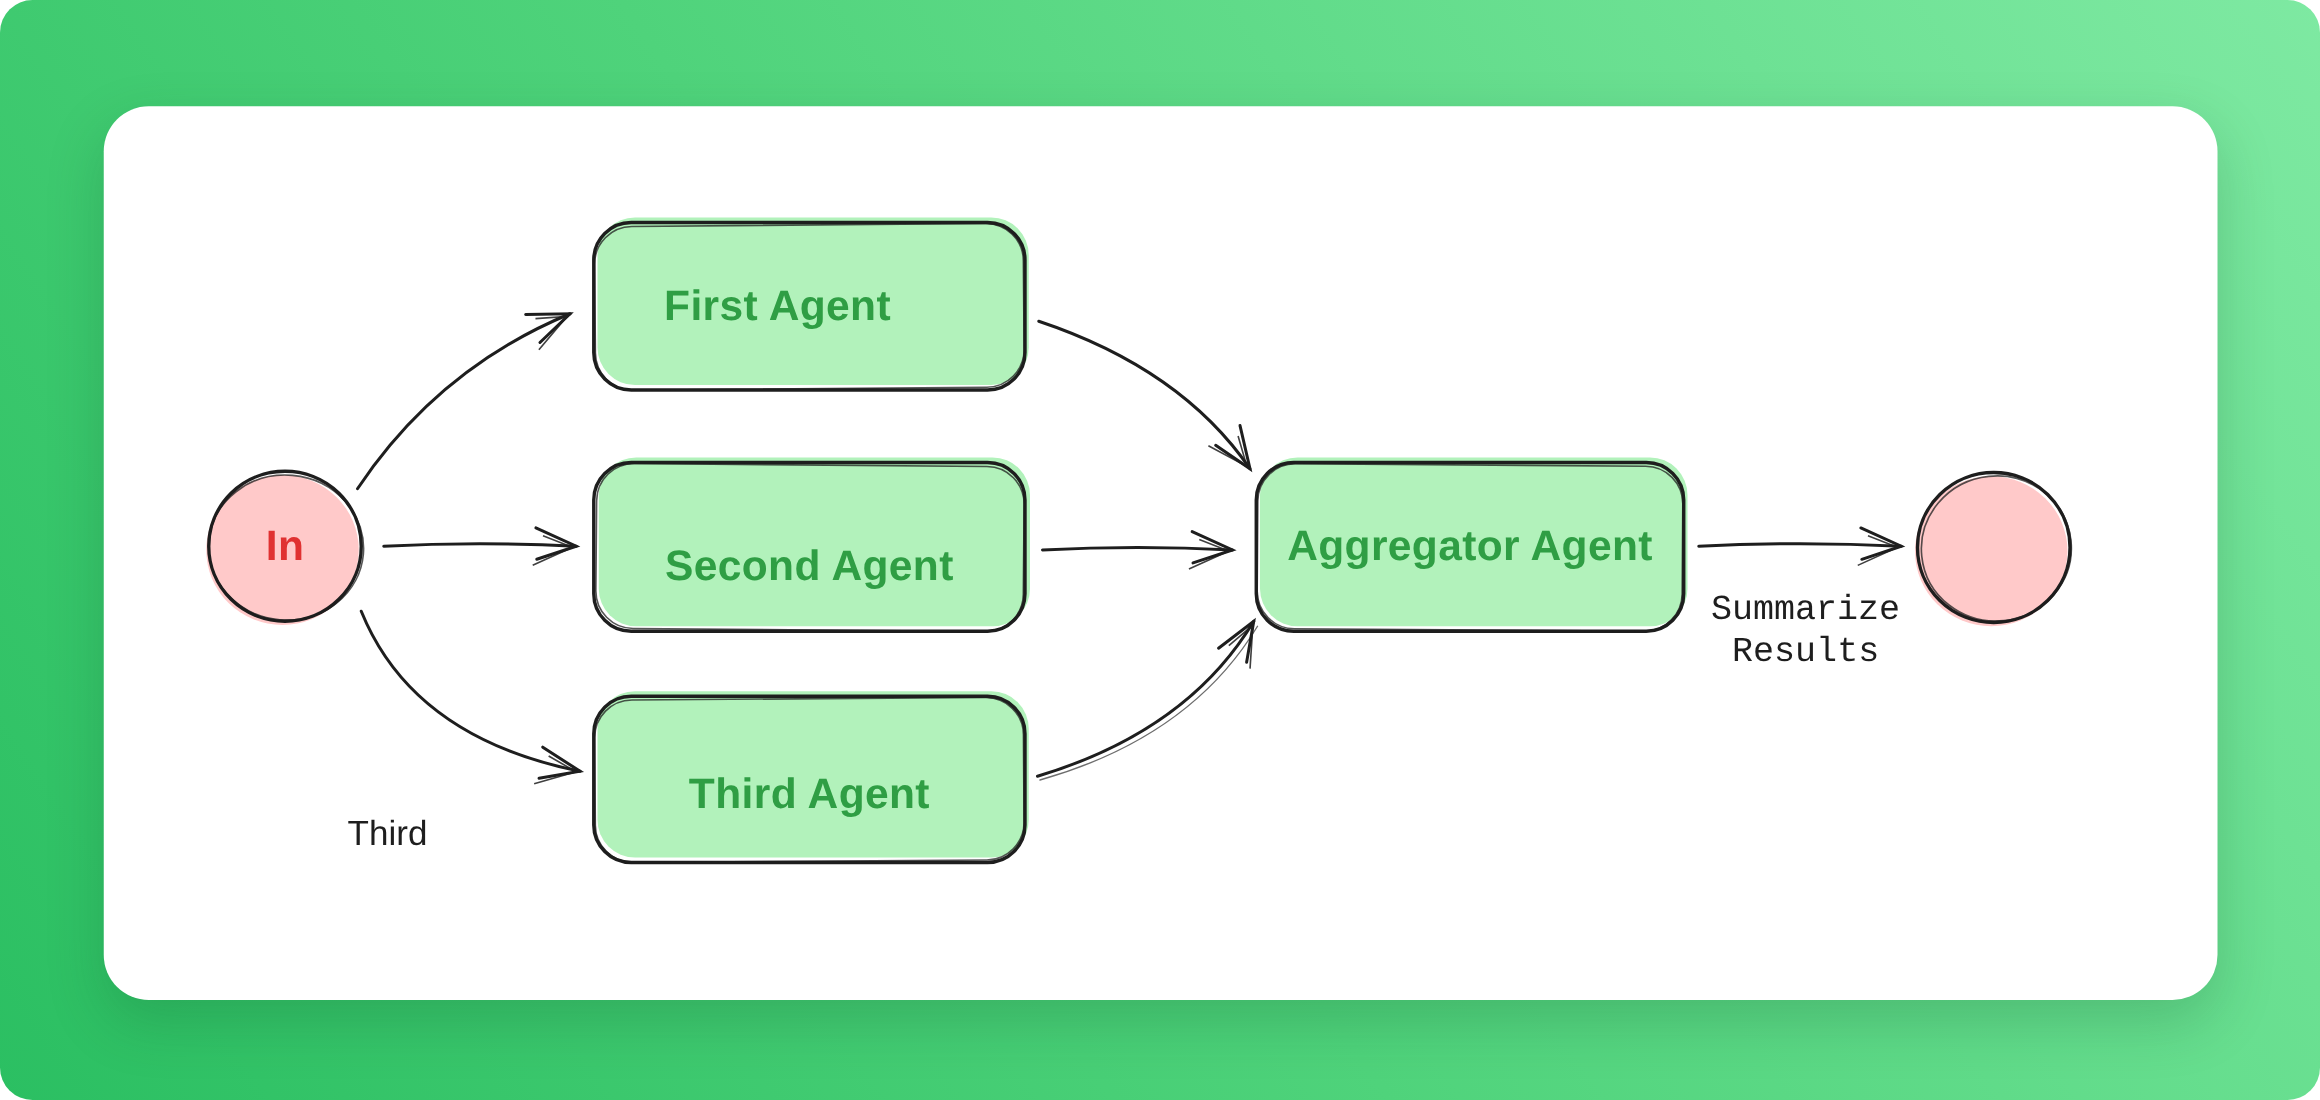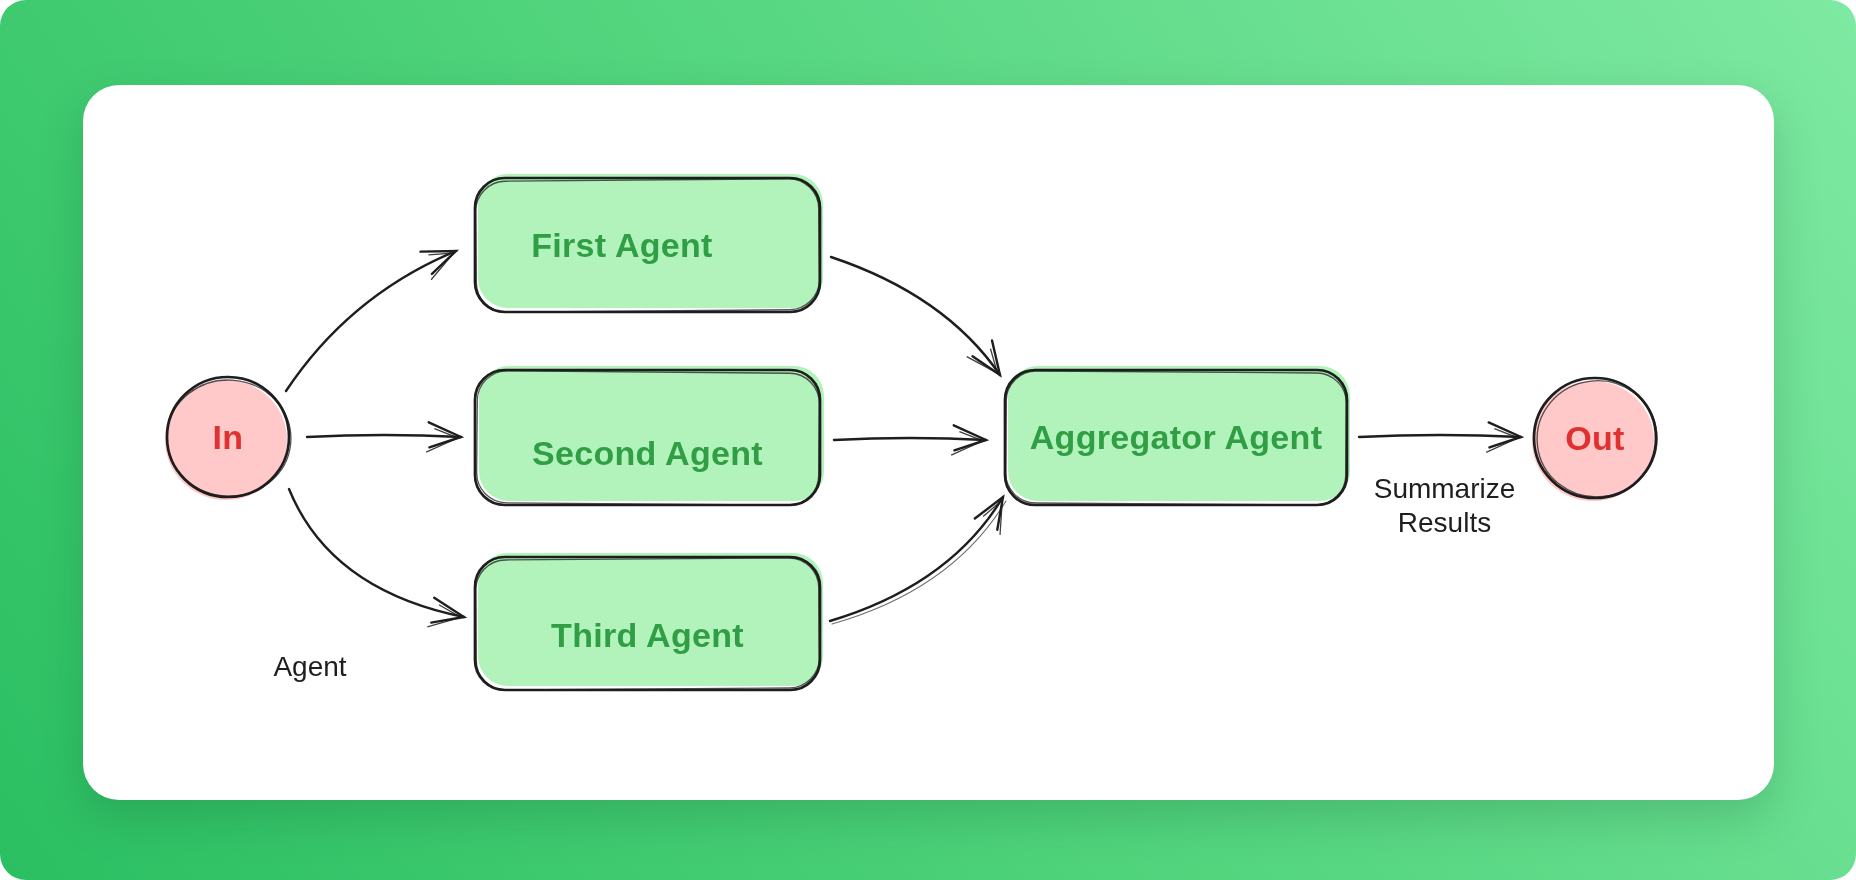--- a/index.html
+++ b/index.html
@@ -127,19 +127,18 @@
   <div class="node-label red" style="left:167px; top:376px; width:122px; height:122px;">In</div>
 
   <div class="node-label" style="left:475px; top:178px; width:294px; height:134px;">First Agent</div>
 
   <div class="node-label" style="left:475px; top:370px; width:345px; height:167px;">Second Agent</div>
 
   <div class="node-label" style="left:475px; top:557px; width:345px; height:157px;">Third Agent</div>
 
   <div class="node-label" style="left:1005px; top:370px; width:342px; height:135px;text-align:right;">Aggregator Agent</div>
 
-  <div class="node-label red" style="left:1534px; top:377px; width:122px; height:122px;">Out</div>
 
-  <div class="edge-label" style="left:230px; top:650px; width:160px;">Agent</div>
+  <div class="edge-label" style="left:230px; top:650px; width:160px;">Third</div>
 
-  <div class="edge-label" style="left:1357px; top:472px; width:175px;">Summarize Results</div>
+  <div class="edge-label" style="left:1357px; top:472px; width:175px;font-family:Liberation Mono, monospace;">Summarize Results</div>
 
 </div>
 
 </body></html>

